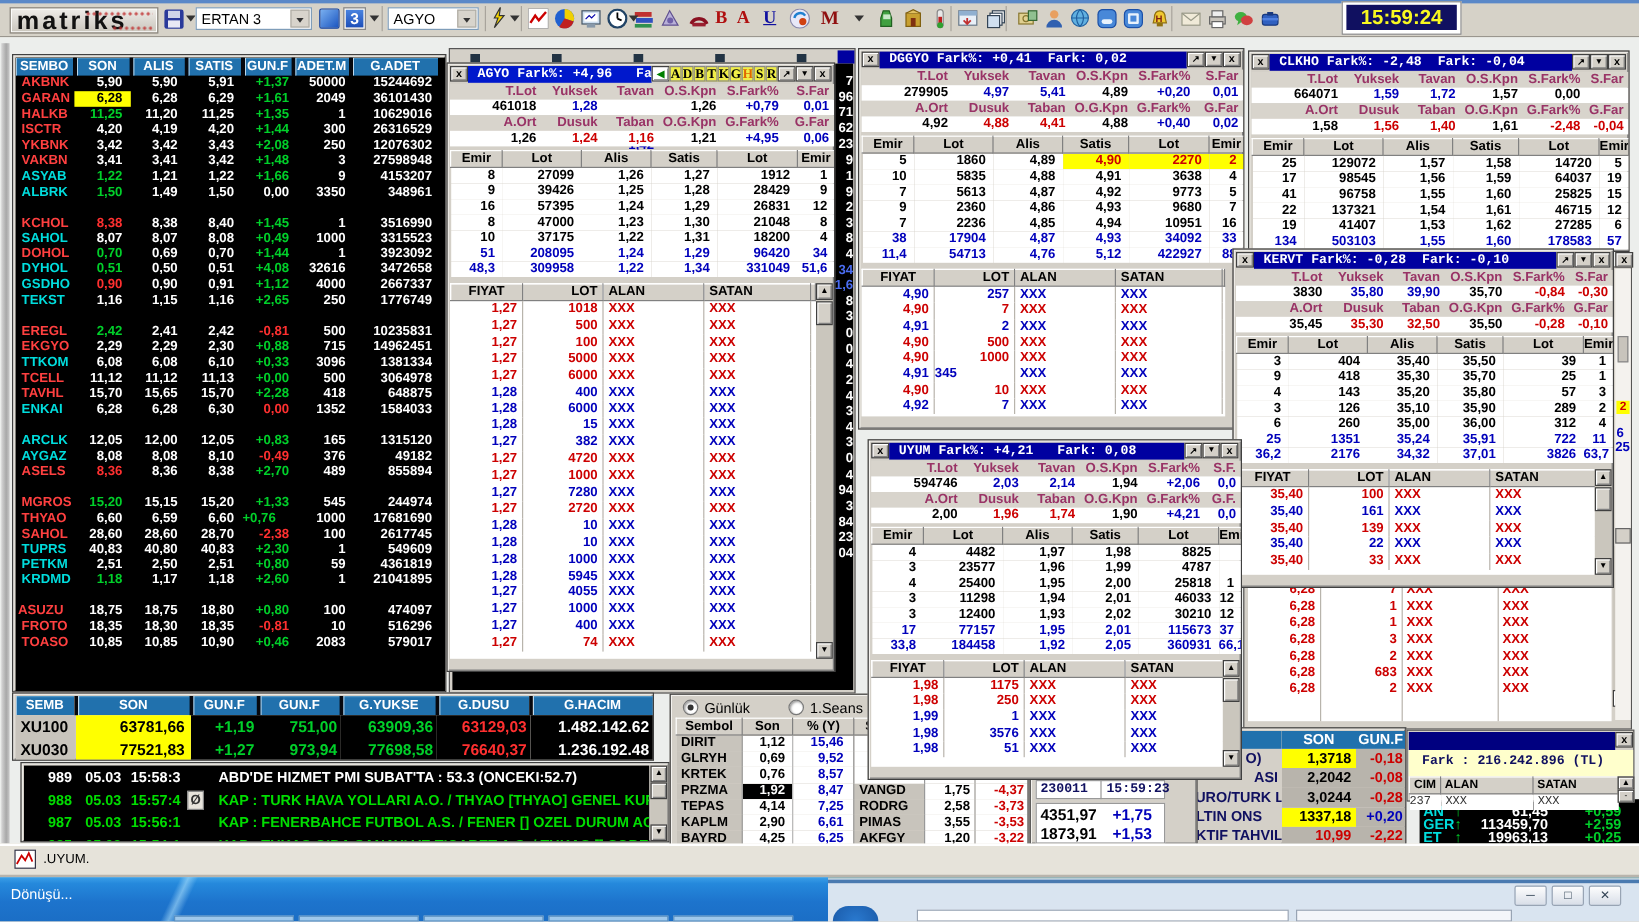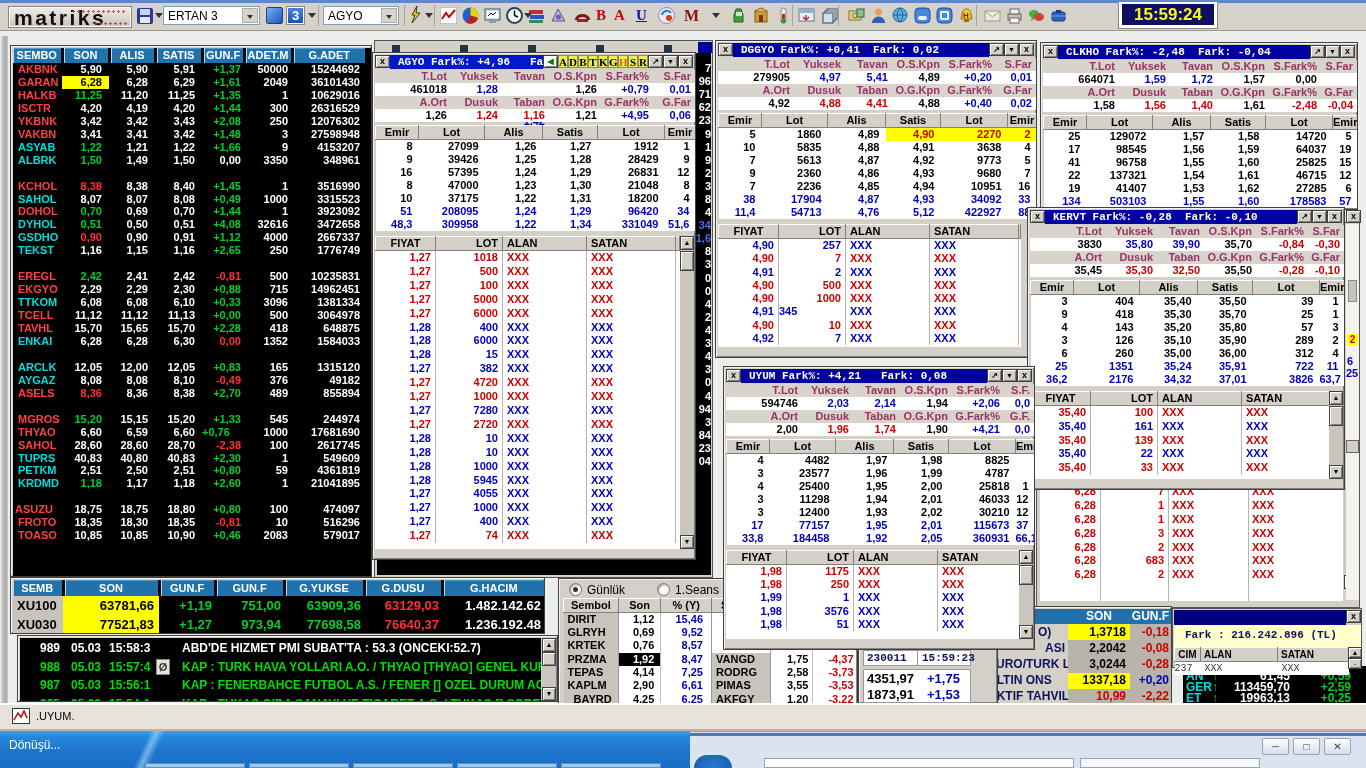--- a/index.html
+++ b/index.html
@@ -687,21 +687,21 @@
         </tr>
 <tr style="height:13.3px;">
           <td style="background:#c8c4bc;color:#000;padding-left:4px;border-right:1px solid #999;">KAPLM</td>
           <td style="color:#000;text-align:right;padding-right:6px;border-right:1px solid #bbb;">2,90</td>
           <td style="color:#0000bb;text-align:right;padding-right:8px;border-right:1px solid #999;">6,61</td>
           <td style="background:#c8c4bc;color:#000;padding-left:4px;border-right:1px solid #999;">PIMAS</td>
           <td style="color:#000;text-align:right;padding-right:4px;border-right:1px solid #bbb;">3,55</td>
           <td style="color:#cc0000;text-align:right;padding-right:2px;">-3,53</td>
         </tr>
 <tr style="height:13.3px;">
-          <td style="background:#c8c4bc;color:#000;padding-left:4px;border-right:1px solid #999;text-align:center;">BAYRD</td>
+          <td style="background:#c8c4bc;color:#000;padding-left:4px;border-right:1px solid #999;">BAYRD</td>
           <td style="color:#000;text-align:right;padding-right:6px;border-right:1px solid #bbb;">4,25</td>
           <td style="color:#0000bb;text-align:right;padding-right:8px;border-right:1px solid #999;">6,25</td>
           <td style="background:#c8c4bc;color:#000;padding-left:4px;border-right:1px solid #999;">AKFGY</td>
           <td style="color:#000;text-align:right;padding-right:4px;border-right:1px solid #bbb;">1,20</td>
           <td style="color:#cc0000;text-align:right;padding-right:2px;">-3,22</td>
         </tr>
 </tbody>
     </table>
 </div>
 <div class="abs" style="left:1036px;top:222px;width:324px;height:386px;background:#d4d0c8;border:1px solid #555;"></div>

